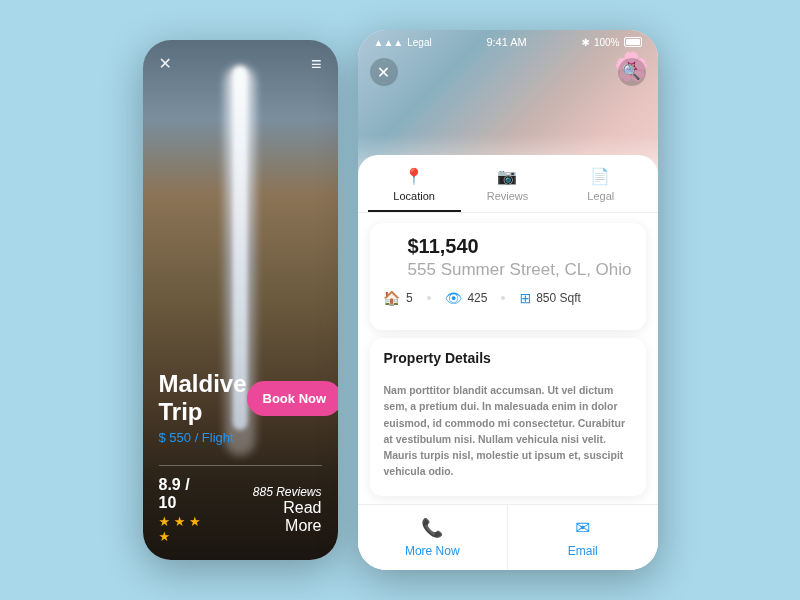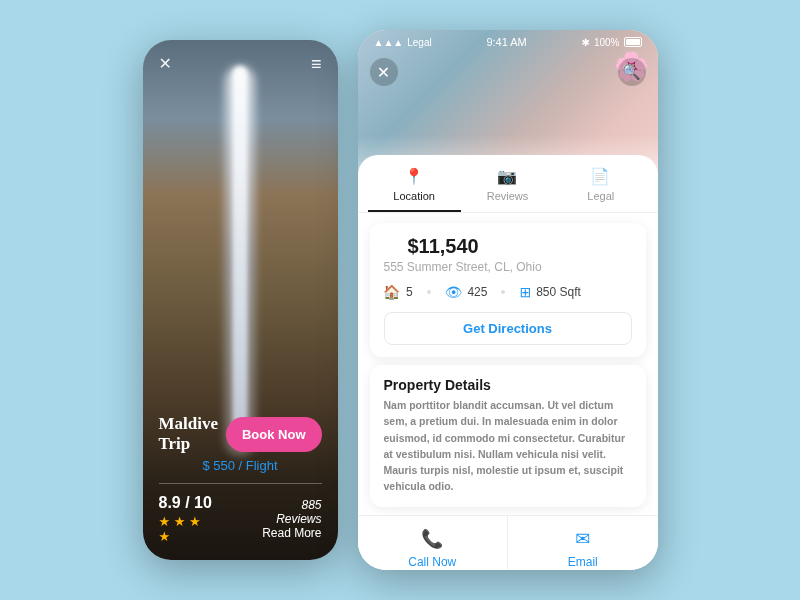--- a/index.html
+++ b/index.html
@@ -79,41 +79,39 @@
       z-index: 10;
     }
     .phone-left .title-row {
       display: flex;
       align-items: center;
       justify-content: space-between;
       margin-bottom: 4px;
     }
     .phone-left .trip-title {
       color: #fff;
-      font-size: 17px;
+      font-size: 24px;
       font-weight: 700;
-      font-family: Liberation Serif, serif;
     }
     .phone-left .book-btn {
       background: #ec4899;
       color: #fff;
       border: none;
       border-radius: 20px;
       padding: 10px 16px;
       font-size: 13px;
       font-weight: 600;
       cursor: pointer;
       white-space: nowrap;
     }
     .phone-left .price {
       color: #2196F3;
       font-size: 13px;
       font-weight: 500;
-      margin-bottom: 10px;
-      text-align: center;
+      margin-bottom: 20px;
     }
     .phone-left .divider {
       height: 1px;
       background: rgba(255,255,255,0.3);
       margin-bottom: 10px;
     }
     .phone-left .stats-row {
       display: flex;
       justify-content: space-between;
       align-items: center;
@@ -133,21 +131,21 @@
       text-align: right;
       margin-left: 10px;
     }
     .phone-left .reviews-count {
       color: #fff;
       font-size: 12px;
       font-style: italic;
     }
     .phone-left .read-more {
       color: #fff;
-      font-size: 12px;
+      font-size: 16px;
       cursor: pointer;
     }
     .icon-white { color: rgba(255,255,255,0.9); font-size: 16px; cursor: pointer; }
     .hamburger { color: rgba(255,255,255,0.9); font-size: 18px; cursor: pointer; line-height: 1; }
 
     
     .phone-right {
       width: 300px;
       height: 540px;
       border-radius: 28px;
@@ -264,23 +262,24 @@
       padding: 12px 14px;
     }
     .property-price {
       font-size: 20px;
       font-weight: 700;
       color: #1a1a1a;
       margin-bottom: 2px;
       margin-left: 24px;
     }
     .property-address {
-      font-size: 12px;
+      font-size: 17px;
       color: #aaa;
       margin-bottom: 10px;
+      text-align: right;
     }
     .property-stats {
       display: flex;
       align-items: center;
       gap: 14px;
       margin-bottom: 12px;
     }
     .stat-item {
       display: flex;
       align-items: center;
@@ -314,21 +313,21 @@
       background: #fff;
       border-radius: 12px;
       box-shadow: 0 2px 12px rgba(0,0,0,0.08);
       padding: 12px 14px;
       flex: 1;
     }
     .details-title {
       font-size: 14px;
       font-weight: 700;
       color: #1a1a1a;
-      margin-bottom: 4px;
+      margin-bottom: 16px;
     }
     .details-text {
       font-size: 10.5px;
       color: #888;
       line-height: 1.55;
       font-weight: bold;
     }
 
     
     .bottom-actions {
@@ -438,32 +437,31 @@
         <div class="stat-item">
           <span class="stat-icon-blue">👁</span>
           <span>425</span>
         </div>
         <div class="stat-dot"></div>
         <div class="stat-item">
           <span class="stat-icon-blue">⊞</span>
           <span>850 Sqft</span>
         </div>
       </div>
-      <button class="directions-btn">Get Directions</button>
     </div>
 
     <div class="details-card">
       <div class="details-title">Property Details</div>
       <div class="details-text">Nam porttitor blandit accumsan. Ut vel dictum sem, a pretium dui. In malesuada enim in dolor euismod, id commodo mi consectetur. Curabitur at vestibulum nisi. Nullam vehicula nisi velit. Mauris turpis nisl, molestie ut ipsum et, suscipit vehicula odio.</div>
     </div>
 
     <div class="bottom-actions">
       <button class="action-btn">
         <span class="action-icon">📞</span>
-        <span>Call Now</span>
+        <span>More Now</span>
       </button>
       <button class="action-btn">
         <span class="action-icon">✉</span>
         <span>Email</span>
       </button>
     </div>
   </div>
 </div>
 
 </body></html>

